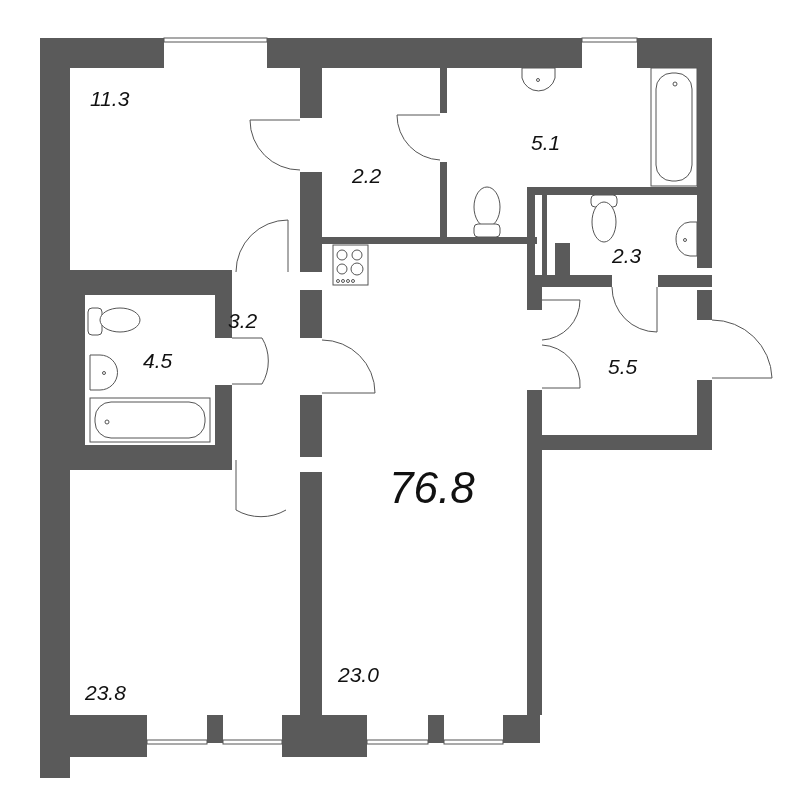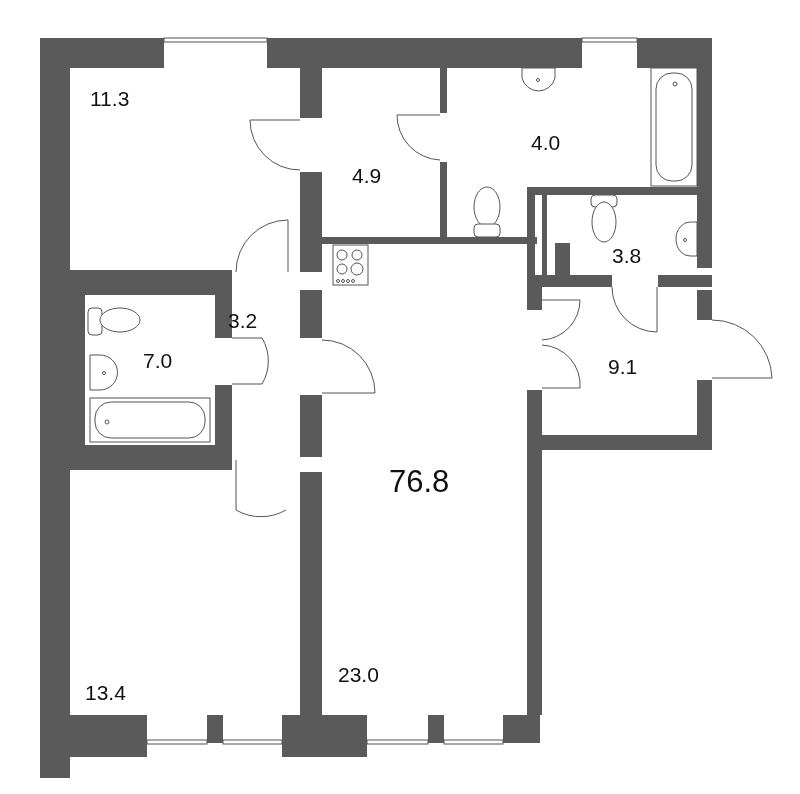--- a/index.html
+++ b/index.html
@@ -1,22 +1,22 @@
 <!DOCTYPE html>
 <html><head>
   <meta charset="utf-8">
   <style>
     html, body { margin: 0; padding: 0; background: #ffffff; }
     body { width: 800px; height: 794px; position: relative; overflow: hidden; font-family: "Liberation Sans", sans-serif; }
     svg { position: absolute; left: 0; top: 0; }
     .wall { fill: #5a5a5a; }
     .line { fill: none; stroke: #555; stroke-width: 1; }
     .fix { fill: #fff; stroke: #555; stroke-width: 1; }
-    .label { position: absolute; color: #111; font-size: 21px; line-height: 1; white-space: nowrap; }
-    .total { font-size: 31px; }
+    .label { position: absolute; font-style: italic; color: #111; font-size: 21px; line-height: 1; white-space: nowrap; }
+    .total { font-size: 44px; }
   </style>
 </head>
 <body>
 
 <svg width="800" height="794" viewBox="0 0 800 794">
 
   <g>
     <rect class="wall" x="40" y="38" width="124" height="30"></rect>
     <rect class="wall" x="267" y="38" width="315" height="30"></rect>
     <rect class="wall" x="637" y="38" width="75" height="30"></rect>
@@ -108,21 +108,21 @@
     <circle class="fix" cx="342" cy="269" r="5"></circle>
     <circle class="fix" cx="357" cy="269" r="6"></circle>
     <circle class="fix" cx="338" cy="281" r="1.5"></circle>
     <circle class="fix" cx="343" cy="281" r="1.5"></circle>
     <circle class="fix" cx="348" cy="281" r="1.5"></circle>
     <circle class="fix" cx="353" cy="281" r="1.5"></circle>
   </g>
 </svg>
 
 <div class="label" style="left:90px;top:88px">11.3</div>
-<div class="label" style="left:352px;top:165px">4.9</div>
-<div class="label" style="left:531px;top:132px">4.0</div>
-<div class="label" style="left:612px;top:245px">3.8</div>
+<div class="label" style="left:352px;top:165px">2.2</div>
+<div class="label" style="left:531px;top:132px">5.1</div>
+<div class="label" style="left:612px;top:245px">2.3</div>
 <div class="label" style="left:228px;top:310px">3.2</div>
-<div class="label" style="left:143px;top:350px">7.0</div>
-<div class="label" style="left:608px;top:356px">9.1</div>
-<div class="label" style="left:85px;top:682px">13.4</div>
+<div class="label" style="left:143px;top:350px">4.5</div>
+<div class="label" style="left:608px;top:356px">5.5</div>
+<div class="label" style="left:85px;top:682px">23.8</div>
 <div class="label" style="left:338px;top:664px">23.0</div>
 <div class="label total" style="left:389px;top:466px">76.8</div>
 
 </body></html>

